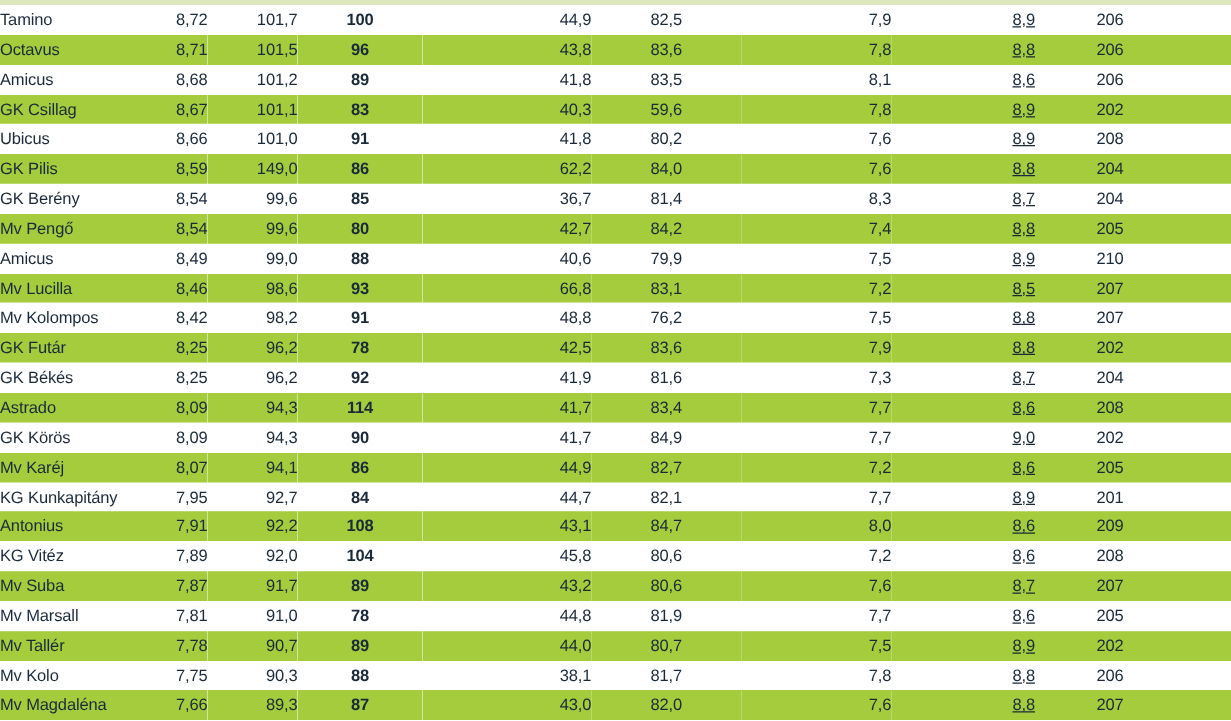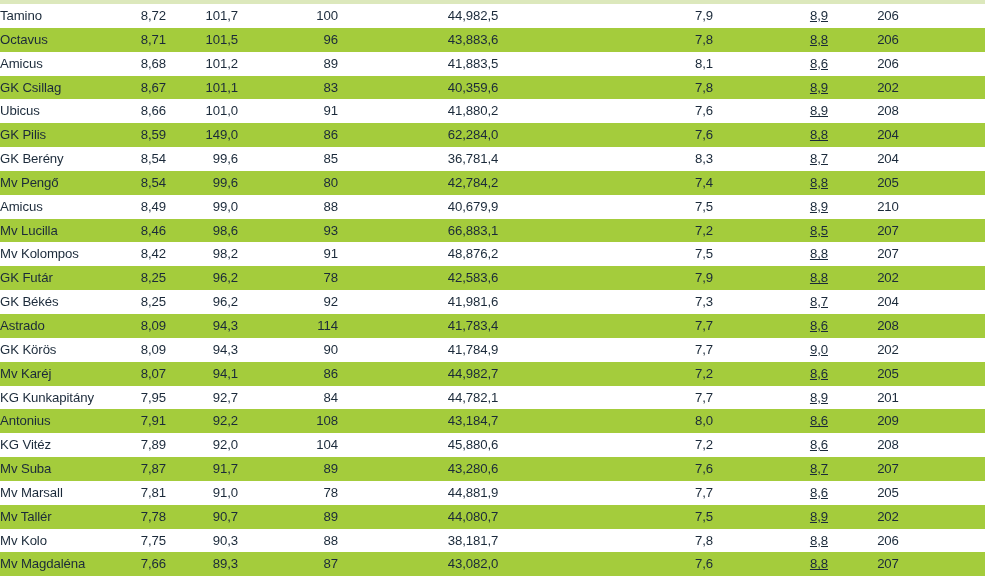--- a/index.html
+++ b/index.html
@@ -46,23 +46,23 @@
     line-height: 23.85px;
     white-space: nowrap;
     overflow: hidden;
     font-family: "Liberation Sans", sans-serif;
     letter-spacing: -0.1px;
   }
   
   td.c-name   { width: 104px; text-align: left;  padding-left: 6px; }
   td.c-v1     { width:  62px; text-align: right; padding-right: 18px; }
   td.c-v2     { width:  72px; text-align: right; padding-right: 24px; }
-  td.c-v3     { width: 100px; text-align: right; padding-right: 38px; }
+  td.c-v3     { width: 100px; text-align: center; padding-right: 38px; font-weight: bold; }
   td.c-v4     { width: 135px; text-align: right; padding-right: 52px; }
-  td.c-v5     { width: 120px; text-align: left; padding-right: 42px; }
+  td.c-v5     { width: 120px; text-align: center; padding-right: 42px; }
   td.c-v6     { width: 120px; text-align: right; padding-right: 48px; }
   td.c-v7     { width: 115px; text-align: right; padding-right: 47px; text-decoration: underline; }
   td.c-v8     { width: 120px; text-align: center; padding-right: 50px; }
   td.c-v9     { width: 117px; text-align: right; padding-right: 37px; }
 </style>
 </head>
 <body>
 
 <div id="wheat-variety-table">
   <div class="top-rule"></div>

